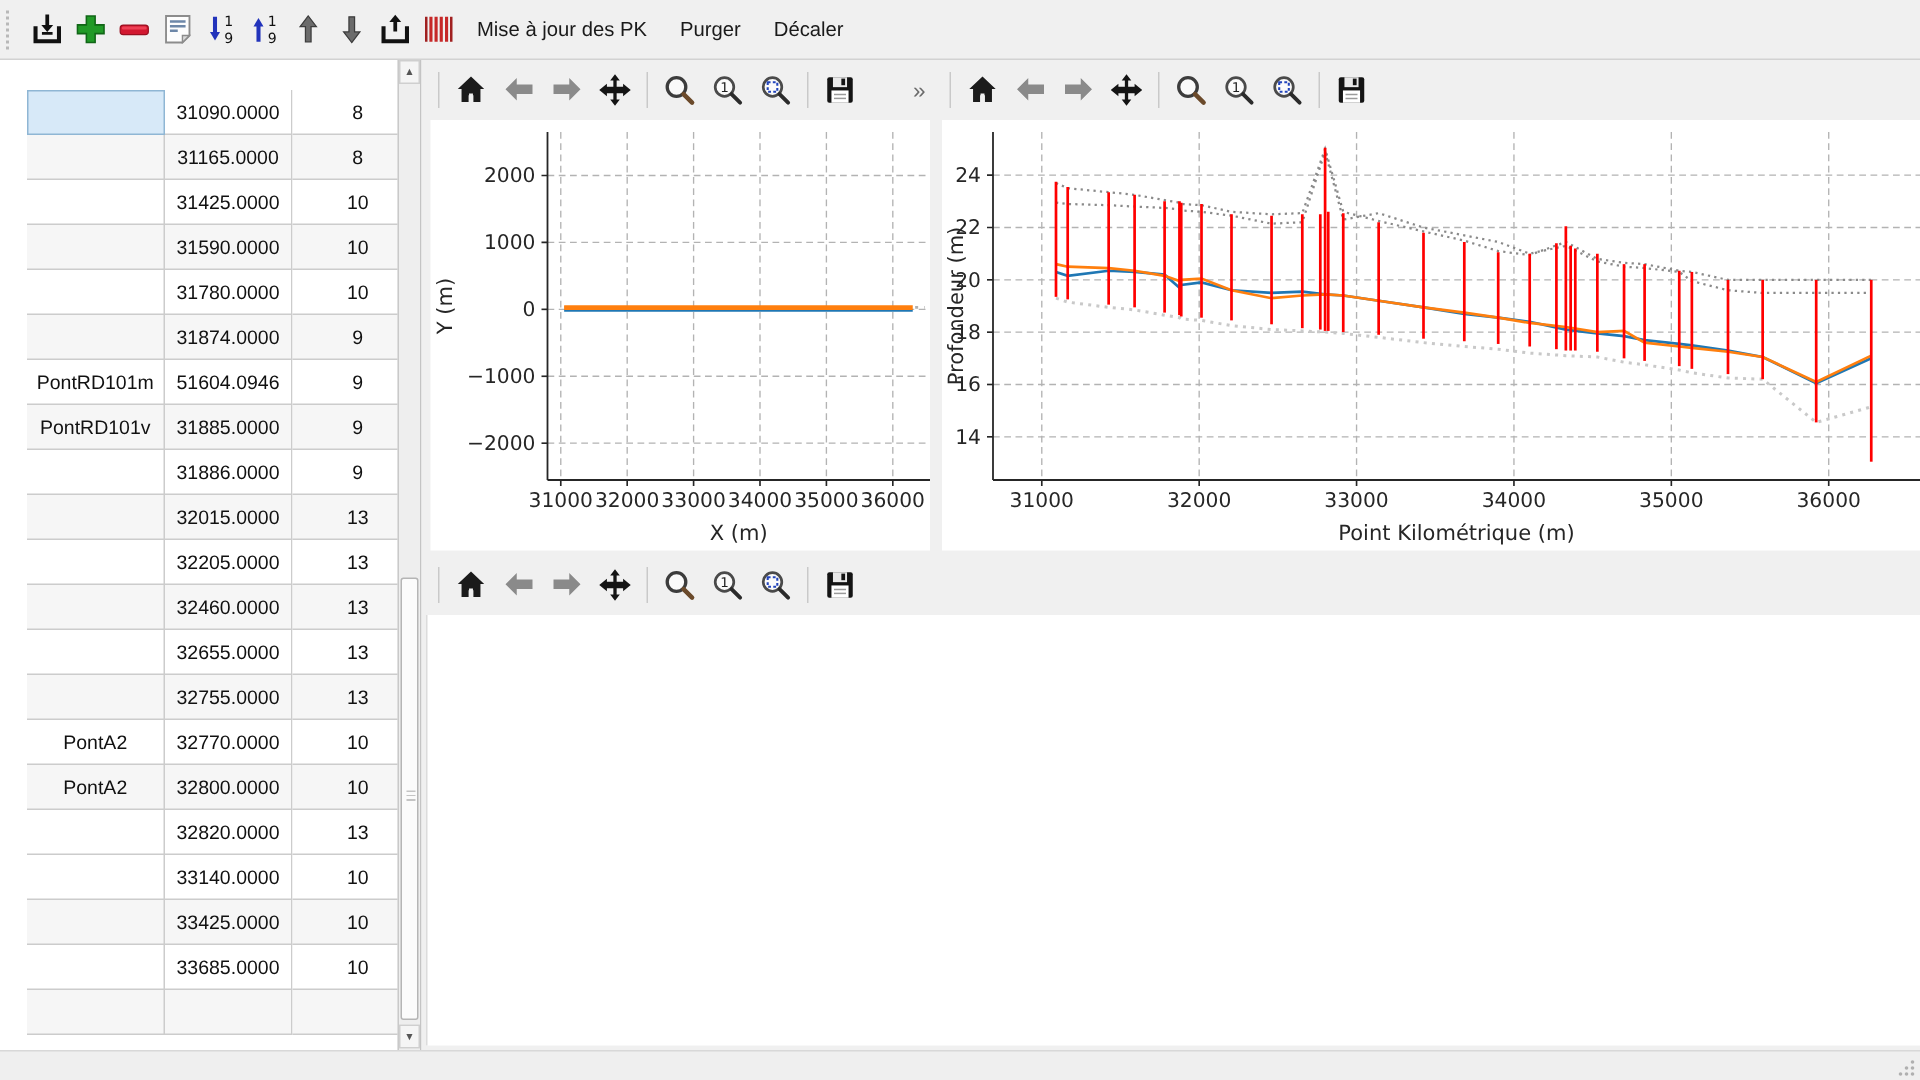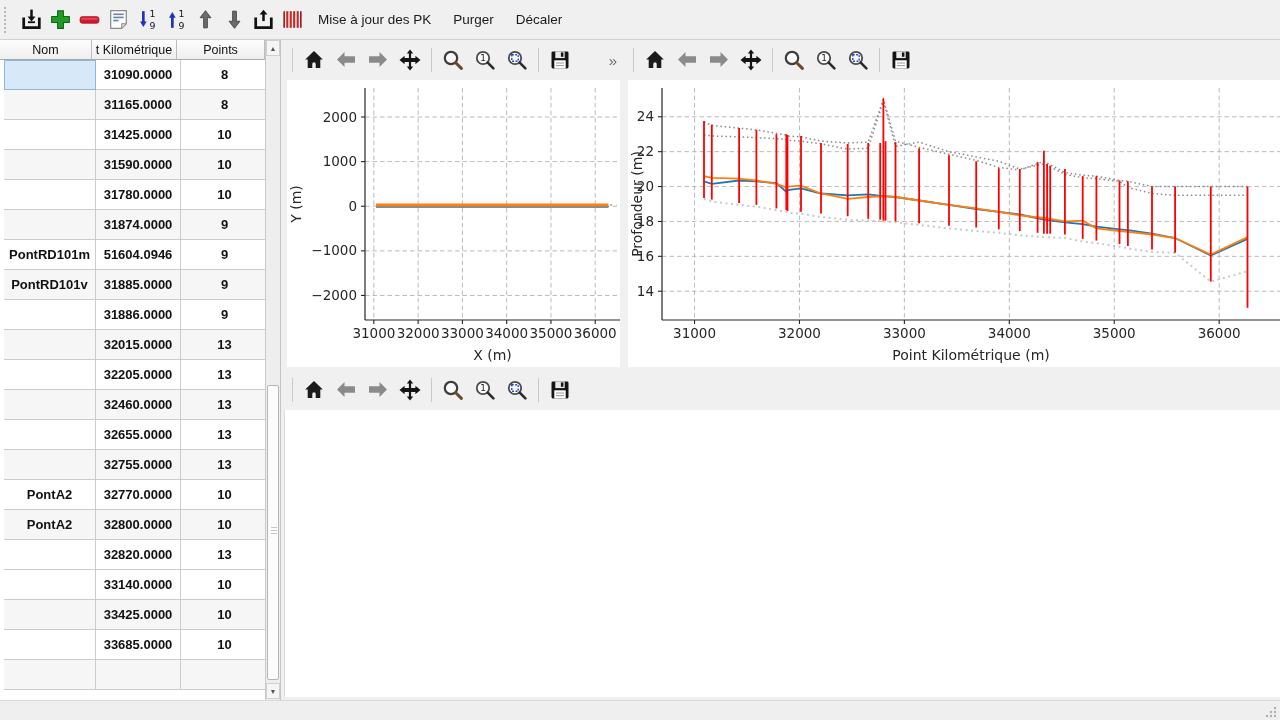--- a/index.html
+++ b/index.html
@@ -12,21 +12,21 @@
   .tb-btn{width:29px;height:32px;display:flex;align-items:center;justify-content:center;cursor:default;}
   .tb-action{font-size:13.5px;color:#1a1a1a;padding:0 11px;height:32px;display:flex;align-items:center;}
 
   
   .table-panel{position:absolute;left:0;top:40px;width:281px;height:660px;background:#fff;
     border-right:1px solid #c4c4c4;box-sizing:border-box;overflow:hidden;}
   .thead{position:absolute;left:0;top:0;height:20px;display:flex;z-index:2;}
   .th{box-sizing:border-box;background:linear-gradient(#fdfdfd,#efefef);border-right:1px solid #bdbdbd;
     border-bottom:1px solid #a9a9a9;font-size:12.5px;color:#111;display:flex;align-items:center;
     justify-content:center;overflow:hidden;white-space:nowrap;}
-  .tbody{position:absolute;left:4px;top:20px;width:265px;height:640px;overflow:hidden;font-weight:bold;}
+  .tbody{position:absolute;left:18px;top:20px;width:265px;height:640px;overflow:hidden;}
   .trow{display:flex;height:30px;}
   .trow.alt .td{background:#f6f6f6;}
   .td{box-sizing:border-box;border-right:1px solid #cccccc;border-bottom:1px solid #cccccc;
     background:#fff;font-size:13px;color:#111;display:flex;align-items:center;justify-content:center;
     overflow:hidden;white-space:nowrap;}
   .td.selected{background:#d7e9f8 !important;border:1px solid #8fb6d4;}
   .vscroll{position:absolute;left:265px;top:0;width:15px;height:660px;background:#eeeeee;
     border-left:1px solid #c9c9c9;box-sizing:border-box;}
   .sb-btn{position:absolute;left:0;width:14px;height:16px;background:#f5f5f5;border:1px solid #cfcfcf;
     box-sizing:border-box;display:flex;align-items:center;justify-content:center;font-size:7px;color:#555;}
@@ -137,25 +137,20 @@
             </g>
           </svg>
         </span>
       </span>
     <span class="tb-action">Mise à jour des PK</span>
     <span class="tb-action">Purger</span>
     <span class="tb-action">Décaler</span>
   </div>
 
   <div class="table-panel">
-    <div class="thead">
-      <div class="th" style="width:92px">Nom</div>
-      <div class="th" style="width:85px">t Kilométrique</div>
-      <div class="th" style="width:88px">Points</div>
-    </div>
     <div class="tbody" id="tbody">
         <div class="trow">
           <div class="td selected" style="width: 92px;"></div>
           <div class="td" style="width: 85px;">31090.0000</div>
           <div class="td" style="width: 88px;">8</div>
         </div>
         <div class="trow alt">
           <div class="td" style="width: 92px;"></div>
           <div class="td" style="width: 85px;">31165.0000</div>
           <div class="td" style="width: 88px;">8</div>

